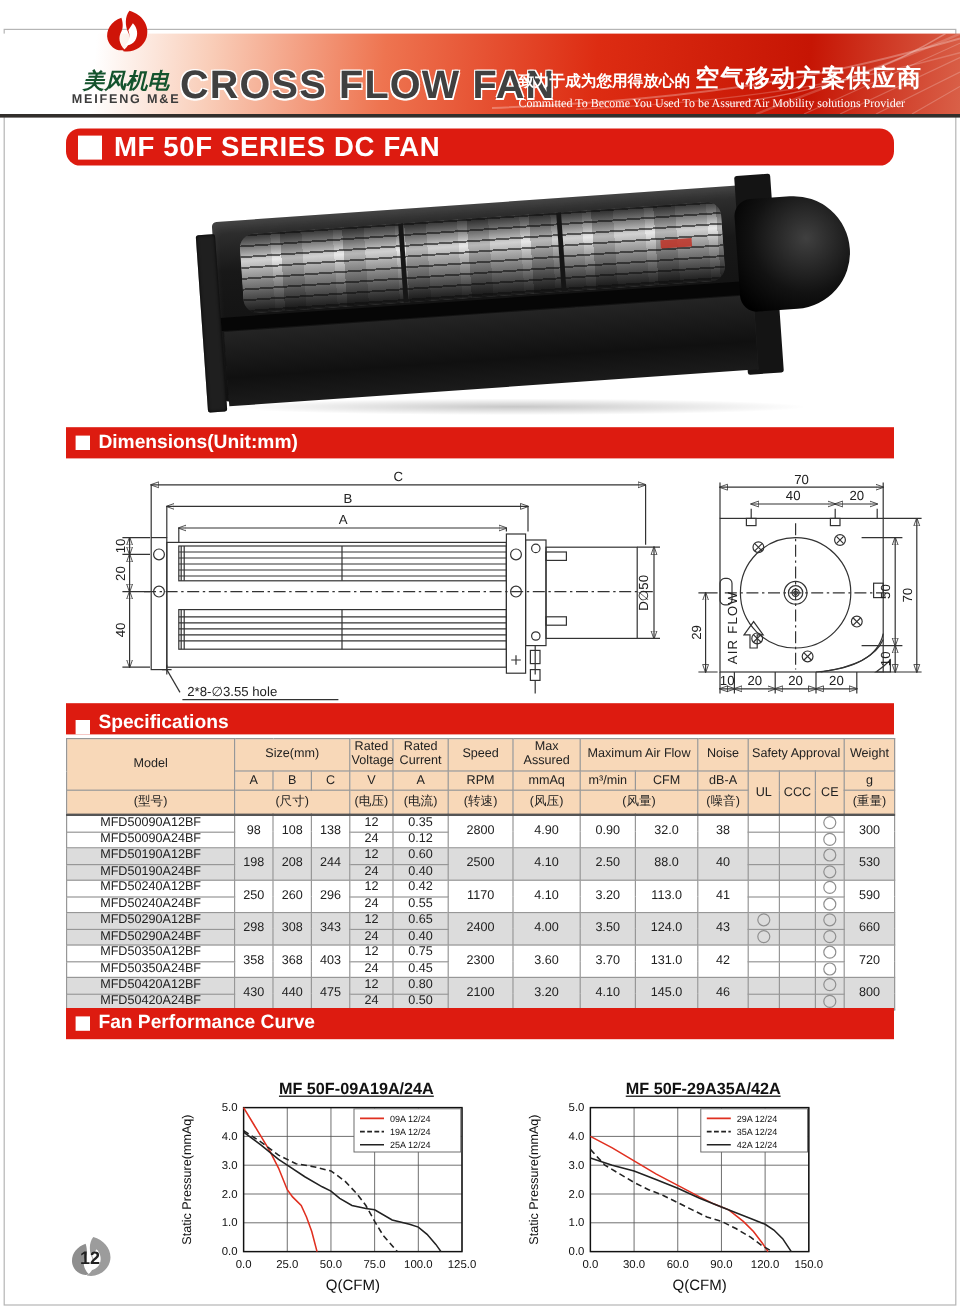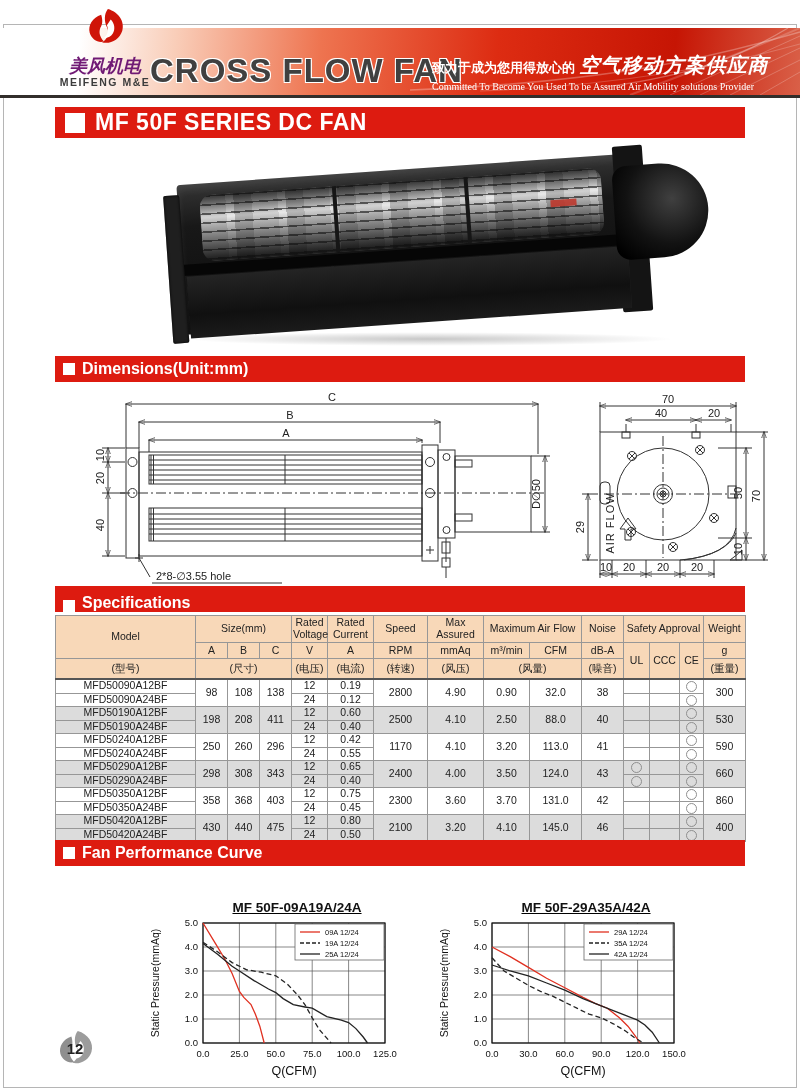--- a/index.html
+++ b/index.html
@@ -8,36 +8,36 @@
   .frame{position:absolute;left:3px;top:24px;width:792px;height:1062px;border:1px solid #b5b5b5;}
 
   
   .band{position:absolute;left:0;top:28px;width:800px;height:67px;
         background:linear-gradient(95deg,#ffffff 0%,#ffffff 10%,#f9cdb8 22%,#ee7450 40%,#dd2c12 62%,#c61504 84%,#d96048 100%);
         overflow:hidden;}
   .band-deco{position:absolute;right:0;top:0;width:430px;height:67px;}
   .band-divider{position:absolute;left:0;top:95px;width:800px;height:3px;background:#322e2b;}
 
   .logo{position:absolute;left:46px;top:8px;width:118px;text-align:center;}
-  .logo-cn{color:#701a75;font-weight:bold;font-style:italic;font-size:18px;line-height:20px;
+  .logo-cn{color:#14532d;font-weight:bold;font-style:italic;font-size:18px;line-height:20px;
            font-family:"Liberation Serif",serif;}
   .logo-en{color:#3c3c3c;font-weight:bold;font-size:10.5px;letter-spacing:1.5px;}
 
   .main-title{position:absolute;left:150px;top:52px;font-size:33px;font-weight:900;color:#404040;
               letter-spacing:1px;text-shadow:1px 1px 0 #fff,-1px -1px 0 #fff,1px -1px 0 #fff,-1px 1px 0 #fff;}
 
   .slogan{position:absolute;left:432px;top:52px;width:330px;}
   .slogan-line1{white-space:nowrap;color:#fff;}
   .slogan-cn-small{font-size:13px;font-weight:bold;}
-  .slogan-cn-large{font-size:20px;font-weight:900;font-style:italic;letter-spacing:1px;margin-top:32px;}
+  .slogan-cn-large{font-size:20px;font-weight:900;letter-spacing:1px;margin-top:32px;}
   .slogan-en{margin-top:2px;color:#fff;font-size:10px;font-family:"Liberation Serif",serif;white-space:nowrap;}
 
   
   .series-banner{position:absolute;left:55px;top:107px;width:690px;height:31px;
-                 background:var(--accent,#dd1b10);display:flex;align-items:center;}
+                 background:var(--accent,#dd1b10);display:flex;align-items:center;border-radius:12px;}
   .sq{width:20px;height:20px;background:#fff;margin-left:10px;flex:0 0 auto;}
   .series-banner .bar-text{color:#fff;font-size:23px;font-weight:900;margin-left:10px;letter-spacing:.5px;}
 
   .section-bar{position:absolute;left:55px;width:690px;height:26px;background:var(--accent,#dd1b10);
                display:flex;align-items:center;}
   .sq2{width:12px;height:12px;background:#fff;margin-left:8px;flex:0 0 auto;}
   .section-bar .bar-text{color:#fff;font-size:16px;font-weight:bold;margin-left:7px;}
   #dim-bar{top:356px;} #spec-bar{top:586px;align-items:flex-end;} #perf-bar{top:840px;}
 
   
@@ -406,21 +406,21 @@
           <th>(重量)</th>
         </tr>
       </thead>
       <tbody id="spec-body">
           <tr>
             <td class="model">MFD50090A12BF</td>
             <td rowspan="2">98</td>
             <td rowspan="2">108</td>
             <td rowspan="2">138</td>
             <td>12</td>
-            <td>0.19</td>
+            <td>0.35</td>
             <td rowspan="2">2800</td>
             <td rowspan="2">4.90</td>
             <td rowspan="2">0.90</td>
             <td rowspan="2">32.0</td>
             <td rowspan="2">38</td>
             <td></td>
             <td></td>
             <td><span class="circ"></span></td>
             <td rowspan="2">300</td>
           </tr>
@@ -429,21 +429,21 @@
             <td>24</td>
             <td>0.12</td>
             <td></td>
             <td></td>
             <td><span class="circ"></span></td>
           </tr>
           <tr class="alt">
             <td class="model">MFD50190A12BF</td>
             <td rowspan="2">198</td>
             <td rowspan="2">208</td>
-            <td rowspan="2">411</td>
+            <td rowspan="2">244</td>
             <td>12</td>
             <td>0.60</td>
             <td rowspan="2">2500</td>
             <td rowspan="2">4.10</td>
             <td rowspan="2">2.50</td>
             <td rowspan="2">88.0</td>
             <td rowspan="2">40</td>
             <td></td>
             <td></td>
             <td><span class="circ"></span></td>
@@ -515,21 +515,21 @@
             <td>12</td>
             <td>0.75</td>
             <td rowspan="2">2300</td>
             <td rowspan="2">3.60</td>
             <td rowspan="2">3.70</td>
             <td rowspan="2">131.0</td>
             <td rowspan="2">42</td>
             <td></td>
             <td></td>
             <td><span class="circ"></span></td>
-            <td rowspan="2">860</td>
+            <td rowspan="2">720</td>
           </tr>
           <tr>
             <td class="model">MFD50350A24BF</td>
             <td>24</td>
             <td>0.45</td>
             <td></td>
             <td></td>
             <td><span class="circ"></span></td>
           </tr>
           <tr class="alt">
@@ -540,21 +540,21 @@
             <td>12</td>
             <td>0.80</td>
             <td rowspan="2">2100</td>
             <td rowspan="2">3.20</td>
             <td rowspan="2">4.10</td>
             <td rowspan="2">145.0</td>
             <td rowspan="2">46</td>
             <td></td>
             <td></td>
             <td><span class="circ"></span></td>
-            <td rowspan="2">400</td>
+            <td rowspan="2">800</td>
           </tr>
           <tr class="alt">
             <td class="model">MFD50420A24BF</td>
             <td>24</td>
             <td>0.50</td>
             <td></td>
             <td></td>
             <td><span class="circ"></span></td>
           </tr>
         </tbody>

